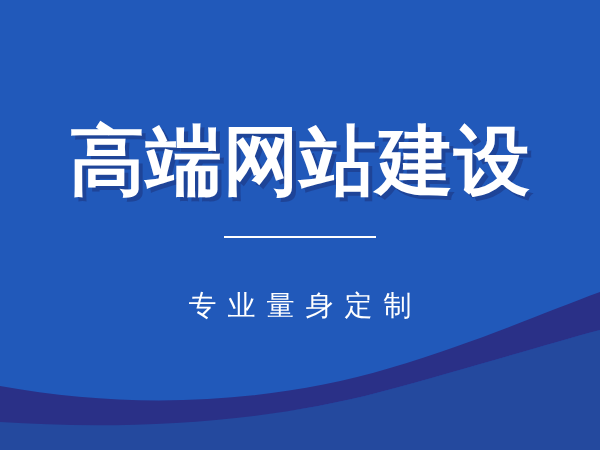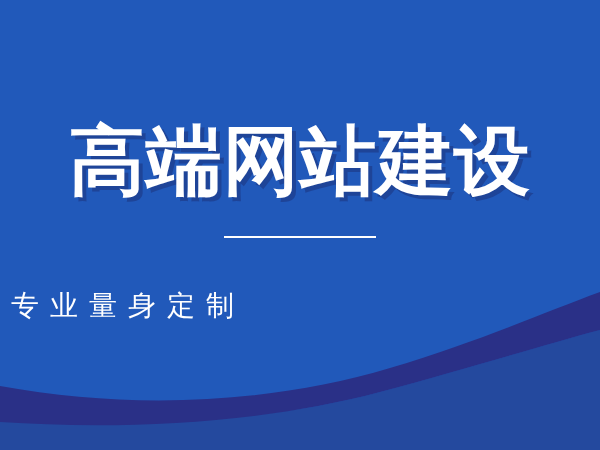--- a/index.html
+++ b/index.html
@@ -73,20 +73,21 @@
     height: 2px;
     background: #ffffff;
   }
 
   .subtitle {
     margin: 0;
     position: absolute;
     top: 288px;
     left: 0;
     width: 600px;
+    text-align: center;
     font-size: 28px;
     line-height: 36px;
     font-weight: 400;
     color: #ffffff;
     letter-spacing: 11px;
     text-indent: 11px;
     white-space: nowrap;
   }
 </style>
 </head>

